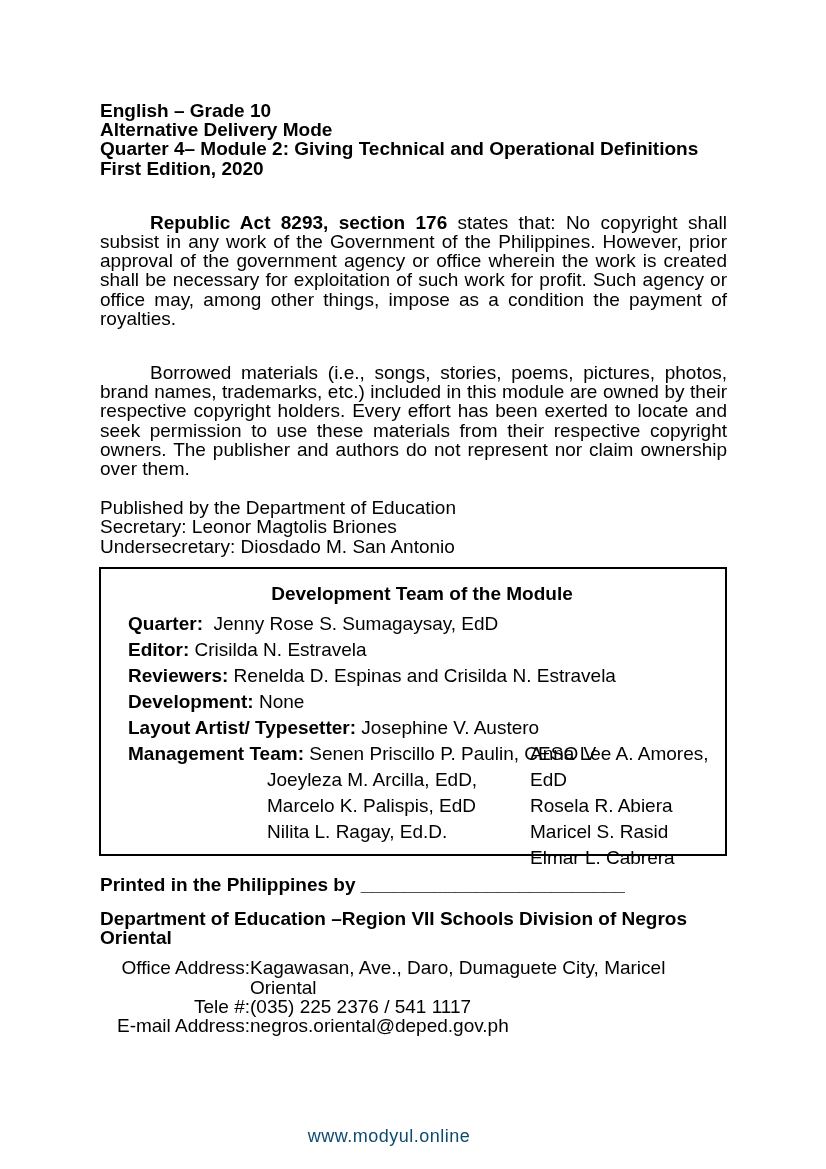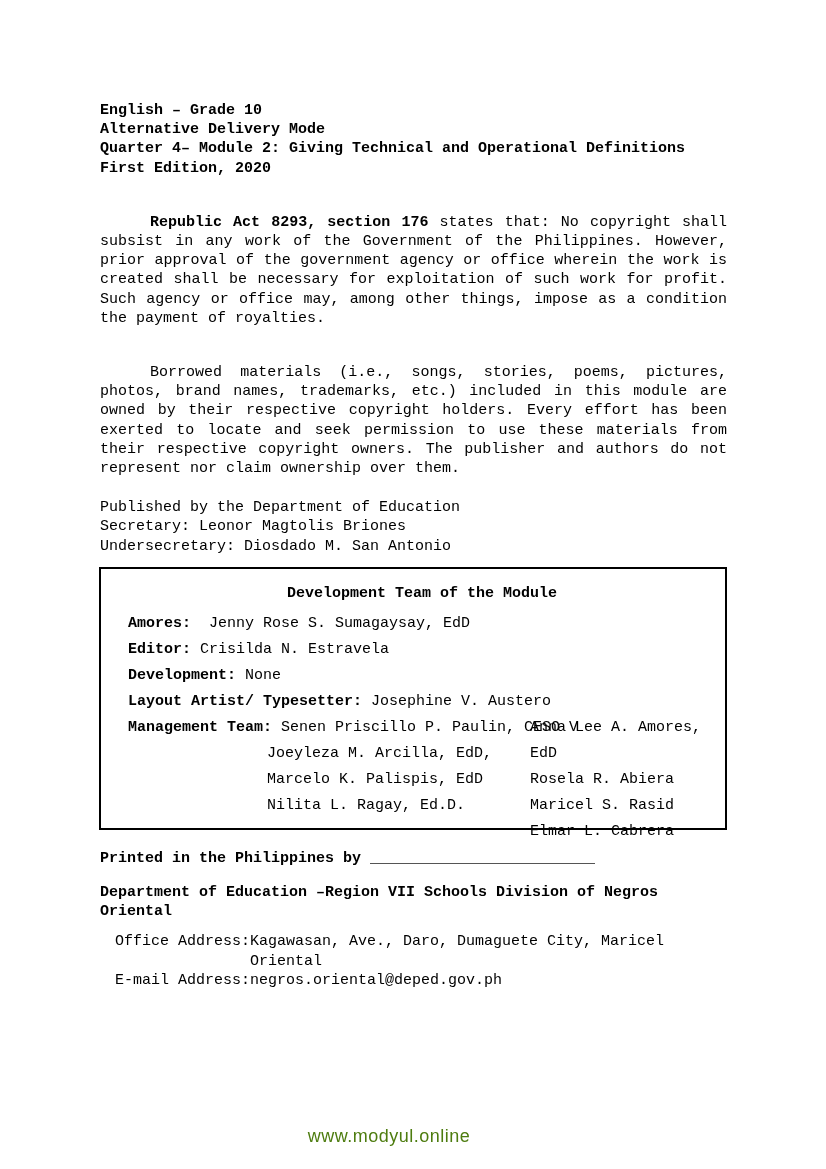--- a/index.html
+++ b/index.html
@@ -10,23 +10,22 @@
     color: #000000;
     position: relative;
     overflow: hidden;
   }
   .page { position: absolute; inset: 0; background: #ffffff; }
   .content {
     position: absolute;
     left: 100px;
     top: 0;
     width: 627px;
-    font-size: 15px;
+    font-size: 19px;
     line-height: 19.2px;
-    font-family: Liberation Mono, monospace;
   }
   .header-block { margin-top: 101px; font-weight: bold; }
   .para { text-align: justify; text-indent: 50px; margin-top: 35px; }
   .pub-block { margin-top: 20px; }
   .bold, .lbl { font-weight: bold; }
   .val { white-space: pre-wrap; }
 
   .dev-box {
     margin-top: 11px;
     margin-left: -1px;
@@ -48,21 +47,21 @@
   .contact-label { width: 150px; flex-shrink: 0; text-align: right; }
 
   .footer-watermark {
     position: absolute;
     top: 1126px;
     left: 0;
     width: 778px;
     text-align: center;
     font-size: 18px;
     letter-spacing: 0.5px;
-    color: #4d7c0f;
+    color: #0c4a6e;
   }
 </style>
 </head>
 <body>
 
 <div class="page">
   <div class="content">
 
     <div class="header-block">
       <div>English – Grade 10</div>
@@ -77,22 +76,23 @@
 
     <div class="pub-block">
       <div>Published by the Department of Education</div>
       <div>Secretary: Leonor Magtolis Briones</div>
       <div>Undersecretary: Diosdado M. San Antonio</div>
     </div>
 
     <div class="dev-box">
       <div class="dev-title">Development Team of the Module</div>
 
-      <div class="dev-row"><span class="lbl">Amores:</span><span class="val">  Jenny Rose S. Sumagaysay, EdD</span></div>
+      <div class="dev-row"><span class="lbl">Quarter:</span><span class="val">  Jenny Rose S. Sumagaysay, EdD</span></div>
       <div class="dev-row"><span class="lbl">Editor:</span><span class="val"> Crisilda N. Estravela</span></div>
+      <div class="dev-row"><span class="lbl">Reviewers:</span><span class="val"> Renelda D. Espinas and Crisilda N. Estravela</span></div>
       <div class="dev-row"><span class="lbl">Development:</span><span class="val"> None</span></div>
       <div class="dev-row"><span class="lbl">Layout Artist/ Typesetter:</span><span class="val"> Josephine V. Austero</span></div>
 
       <div class="mgmt-block">
         <div class="mgmt-line"><span class="lbl">Management Team:</span><span class="val"> Senen Priscillo P. Paulin, CESO V</span></div>
         <div class="mgmt-line mgmt-ind">Joeyleza M. Arcilla, EdD,</div>
         <div class="mgmt-line mgmt-ind">Marcelo K. Palispis, EdD</div>
         <div class="mgmt-line mgmt-ind">Nilita L. Ragay, Ed.D.</div>
         <div class="mgmt-col2">
           <div class="mgmt-line">Anna Lee A. Amores, EdD</div>
@@ -106,20 +106,24 @@
     <p class="printed-line"><span>Printed in the Philippines by </span><span>_________________________</span></p>
 
     <p class="division-line">Department of Education –Region VII Schools Division of Negros Oriental</p>
 
     <div class="contact-block">
       <div class="contact-row">
         <span class="contact-label">Office Address:</span>
           <span>Kagawasan, Ave., Daro, Dumaguete City, Maricel Oriental</span>
       </div>
       <div class="contact-row">
+        <span class="contact-label">Tele #:</span>
+          <span>(035) 225 2376 / 541 1117</span>
+      </div>
+      <div class="contact-row">
         <span class="contact-label">E-mail Address:</span>
           <span>negros.oriental@deped.gov.ph</span>
       </div>
     </div>
 
   </div>
 
   <div class="footer-watermark">www.modyul.online</div>
 </div>
 

